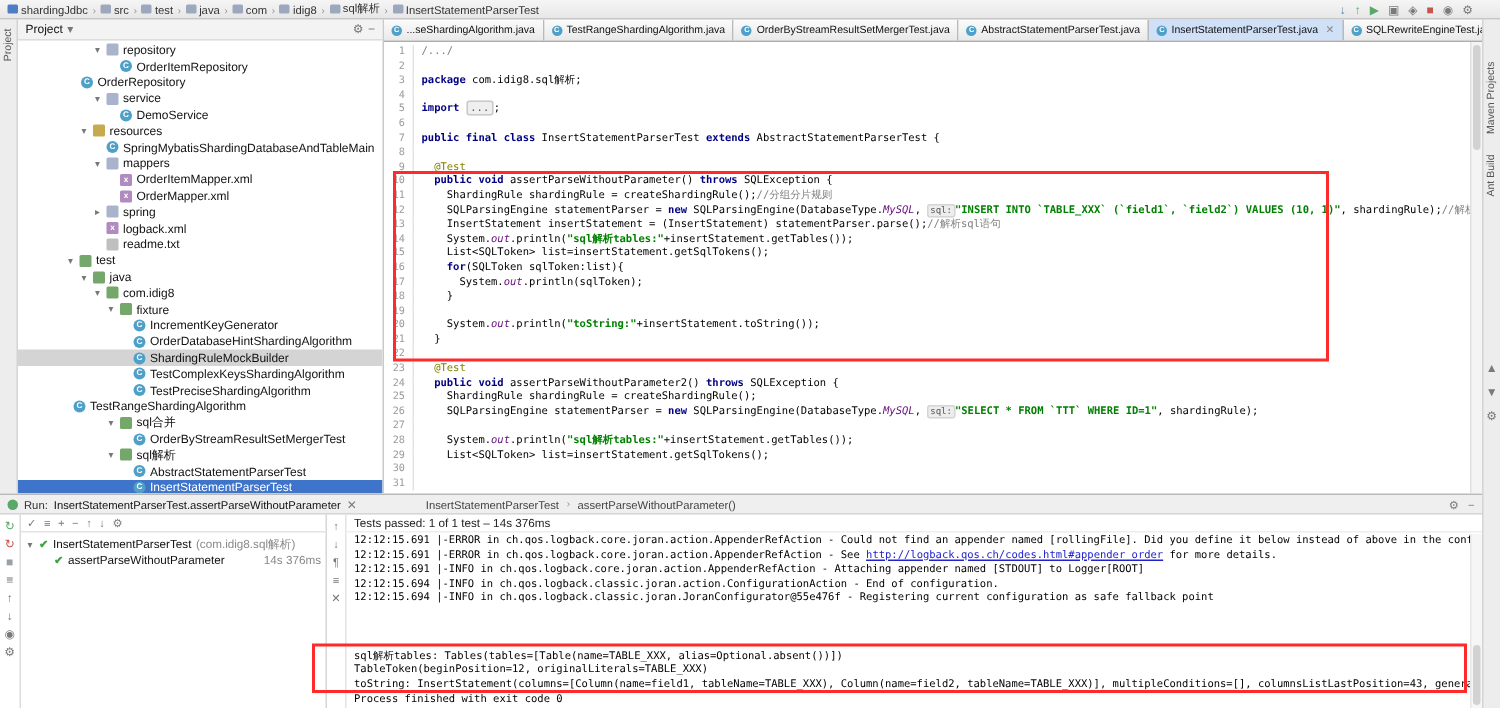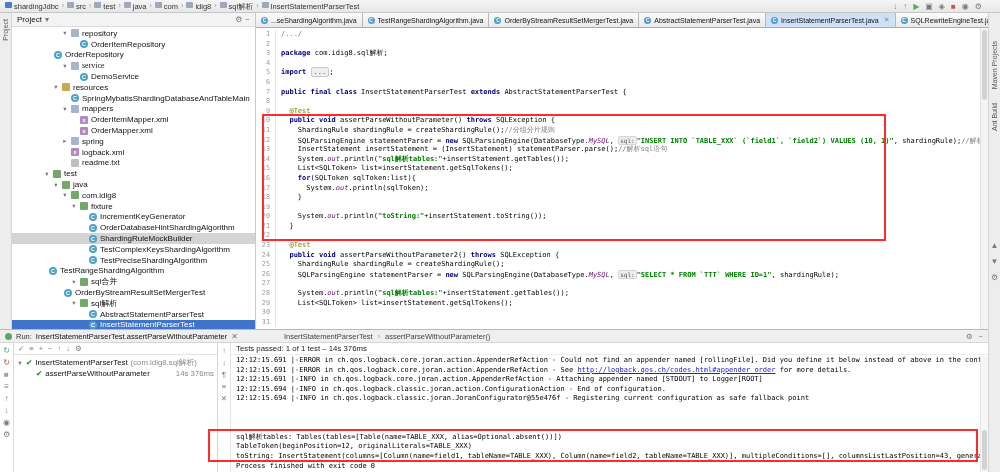--- a/index.html
+++ b/index.html
@@ -5,21 +5,21 @@
   *{box-sizing:border-box}
   html,body{margin:0;padding:0;background:#ccc}
   #root{position:relative;width:1000px;height:472px;background:#fff;overflow:hidden;
         font-family:"Liberation Sans",sans-serif;font-size:8px;color:#111}
 
   
   #navbar{position:absolute;left:0;top:0;width:1000px;height:13px;
           background:linear-gradient(#F5F5F5,#E7E7E7);border-bottom:1px solid #C6C6C6;
           display:flex;align-items:center;padding:0 4px;font-size:7.5px;color:#333;
           white-space:nowrap;z-index:8}
-  .crumb{display:inline-flex;gap:2px;margin:0 1px;cursor:default}
+  .crumb{display:inline-flex;align-items:center;gap:2px;margin:0 1px;cursor:default}
   .crumb-sep{color:#999;margin:0 2px;font-size:7px}
   .crumb-ico{width:7px;height:6px;border-radius:1px;background:#9DA7BD;display:inline-block}
   .crumb-ico.proj{background:#4D7EC3}
   #nav-icons{margin-left:auto;display:flex;gap:6px;align-items:center;font-size:8px;padding-right:14px}
 
   
   #left-stripe{position:absolute;left:0;top:13px;width:12px;height:316px;background:#EDEDED;
                border-right:1px solid #D4D4D4;z-index:4;text-align:center}
   .vlabel{writing-mode:vertical-rl;transform:rotate(180deg);font-size:7px;color:#555;margin:6px auto 0}
 
@@ -179,21 +179,21 @@
         <div class="trow" style="padding-left: 59px;">
           <span class="tarrow"></span>
           <span class="tico ico-class">C</span>
           <span>OrderItemRepository</span>
         </div>
         <div class="trow" style="padding-left: 33px;">
           <span class="tarrow"></span>
           <span class="tico ico-class">C</span>
           <span>OrderRepository</span>
         </div>
-        <div class="trow" style="padding-left: 50px; font-family: Liberation Serif, serif;">
+        <div class="trow" style="padding-left: 50px;">
           <span class="tarrow">▾</span>
           <span class="tico ico-folder"></span>
           <span>service</span>
         </div>
         <div class="trow" style="padding-left: 59px;">
           <span class="tarrow"></span>
           <span class="tico ico-class">C</span>
           <span>DemoService</span>
         </div>
         <div class="trow" style="padding-left: 41px;">
@@ -284,21 +284,21 @@
         <div class="trow" style="padding-left: 28px;">
           <span class="tarrow"></span>
           <span class="tico ico-class">C</span>
           <span>TestRangeShardingAlgorithm</span>
         </div>
         <div class="trow" style="padding-left: 59px;">
           <span class="tarrow">▾</span>
           <span class="tico ico-tpackage"></span>
           <span>sql合并</span>
         </div>
-        <div class="trow" style="padding-left: 43px; text-align: center;">
+        <div class="trow" style="padding-left: 68px; text-align: center;">
           <span class="tarrow"></span>
           <span class="tico ico-class">C</span>
           <span>OrderByStreamResultSetMergerTest</span>
         </div>
         <div class="trow" style="padding-left: 59px;">
           <span class="tarrow">▾</span>
           <span class="tico ico-tpackage"></span>
           <span>sql解析</span>
         </div>
         <div class="trow" style="padding-left: 68px;">

